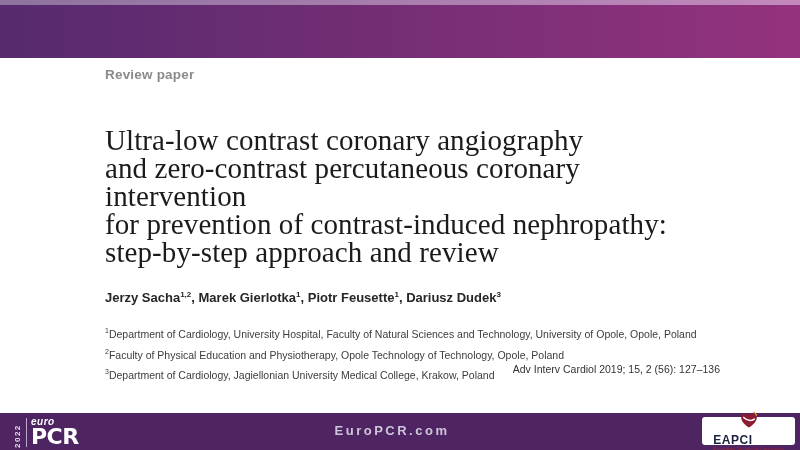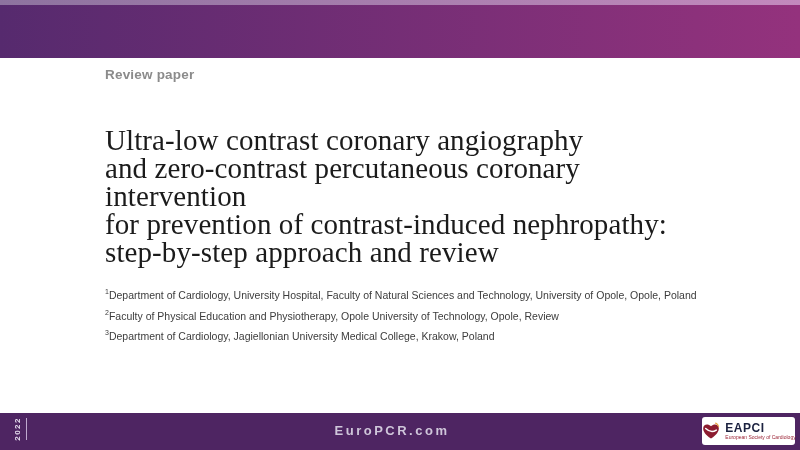--- a/index.html
+++ b/index.html
@@ -74,21 +74,21 @@
   .logo-pcr{font-size:22px;font-weight:800;letter-spacing:-.5px;margin-top:-1px;
     font-family:"DejaVu Sans","Liberation Sans",sans-serif;}
   .website{
     position:absolute;left:0;right:16px;top:10px;text-align:center;
     font-size:13px;font-weight:700;letter-spacing:2.5px;
     color:#cfc6da;
   }
   .eapci-badge{
     position:absolute;right:5px;top:4px;width:93px;height:28px;
     background:#ffffff;border-radius:3px;
-    display:flex;align-items:center;justify-content:center;gap:4px;
+    display:flex;align-items:center;justify-content:center;gap:4px;flex-direction:column;
   }
   .eapci-heart{width:20px;height:20px;flex:0 0 auto;}
   .eapci-text{display:flex;flex-direction:column;line-height:1;}
   .eapci-name{font-size:12px;font-weight:800;color:#1c2240;letter-spacing:.5px;}
   .eapci-tagline{font-size:5px;color:#9b2335;margin-top:1.5px;white-space:nowrap;}
 </style>
 </head>
 <body>
 
 <div class="slide">
@@ -99,37 +99,45 @@
 
   <div class="content">
 
     <div class="kicker">Review paper</div>
 
     <h1 class="paper-title" style="margin:44px 0 0 0;">Ultra-low contrast coronary angiography
 and zero-contrast percutaneous coronary intervention
 for prevention of contrast-induced nephropathy:
 step-by-step approach and review</h1>
 
+    <div class="authors">
+      <span class="author"><span>Jerzy Sacha</span><sup>1,2</sup></span><span class="author"><span>Marek Gierlotka</span><sup>1</sup></span><span class="author"><span>Piotr Feusette</span><sup>1</sup></span><span class="author"><span>Dariusz Dudek</span><sup>3</sup></span>
+    </div>
 
     <div class="affiliations">
       <div class="affiliation"><sup>1</sup><span>Department of Cardiology, University Hospital, Faculty of Natural Sciences and Technology, University of Opole, Opole, Poland</span></div>
-      <div class="affiliation"><sup>2</sup><span>Faculty of Physical Education and Physiotherapy, Opole University of Technology, Opole, Review</span></div>
+      <div class="affiliation"><sup>2</sup><span>Faculty of Physical Education and Physiotherapy, Opole Technology of Technology, Opole, Poland</span></div>
       <div class="affiliation"><sup>3</sup><span>Department of Cardiology, Jagiellonian University Medical College, Krakow, Poland</span></div>
     </div>
 
     <div class="citation">
+      <div>Adv Interv Cardiol 2019; 15, 2 (56): 127–136</div>
     </div>
 
   </div>
 
   <div class="bottom-bar">
 
     <div class="europcr-logo">
       <div class="logo-year">2022</div>
       <div class="logo-sep"></div>
+      <div class="logo-stack">
+        <span class="logo-euro">euro</span>
+        <span class="logo-pcr">PCR</span>
+      </div>
     </div>
 
     <div class="website">EuroPCR.com</div>
 
     <div class="eapci-badge">
       <svg class="eapci-heart" viewBox="0 0 32 32" xmlns="http://www.w3.org/2000/svg">
         <path d="M16 28 C -7 13 7 -1 16 8.5 C 25 -1 39 13 16 28 Z" fill="#8c1c30"></path>
         <path d="M7.5 12 q 8.5 8 17 2.5" stroke="#ffffff" fill="none" stroke-width="2.4" stroke-linecap="round"></path>
         <path d="M23.5 3.5 q 3.5 1.5 4.5 5" stroke="#e8a33d" fill="none" stroke-width="2" stroke-linecap="round"></path>
       </svg>

